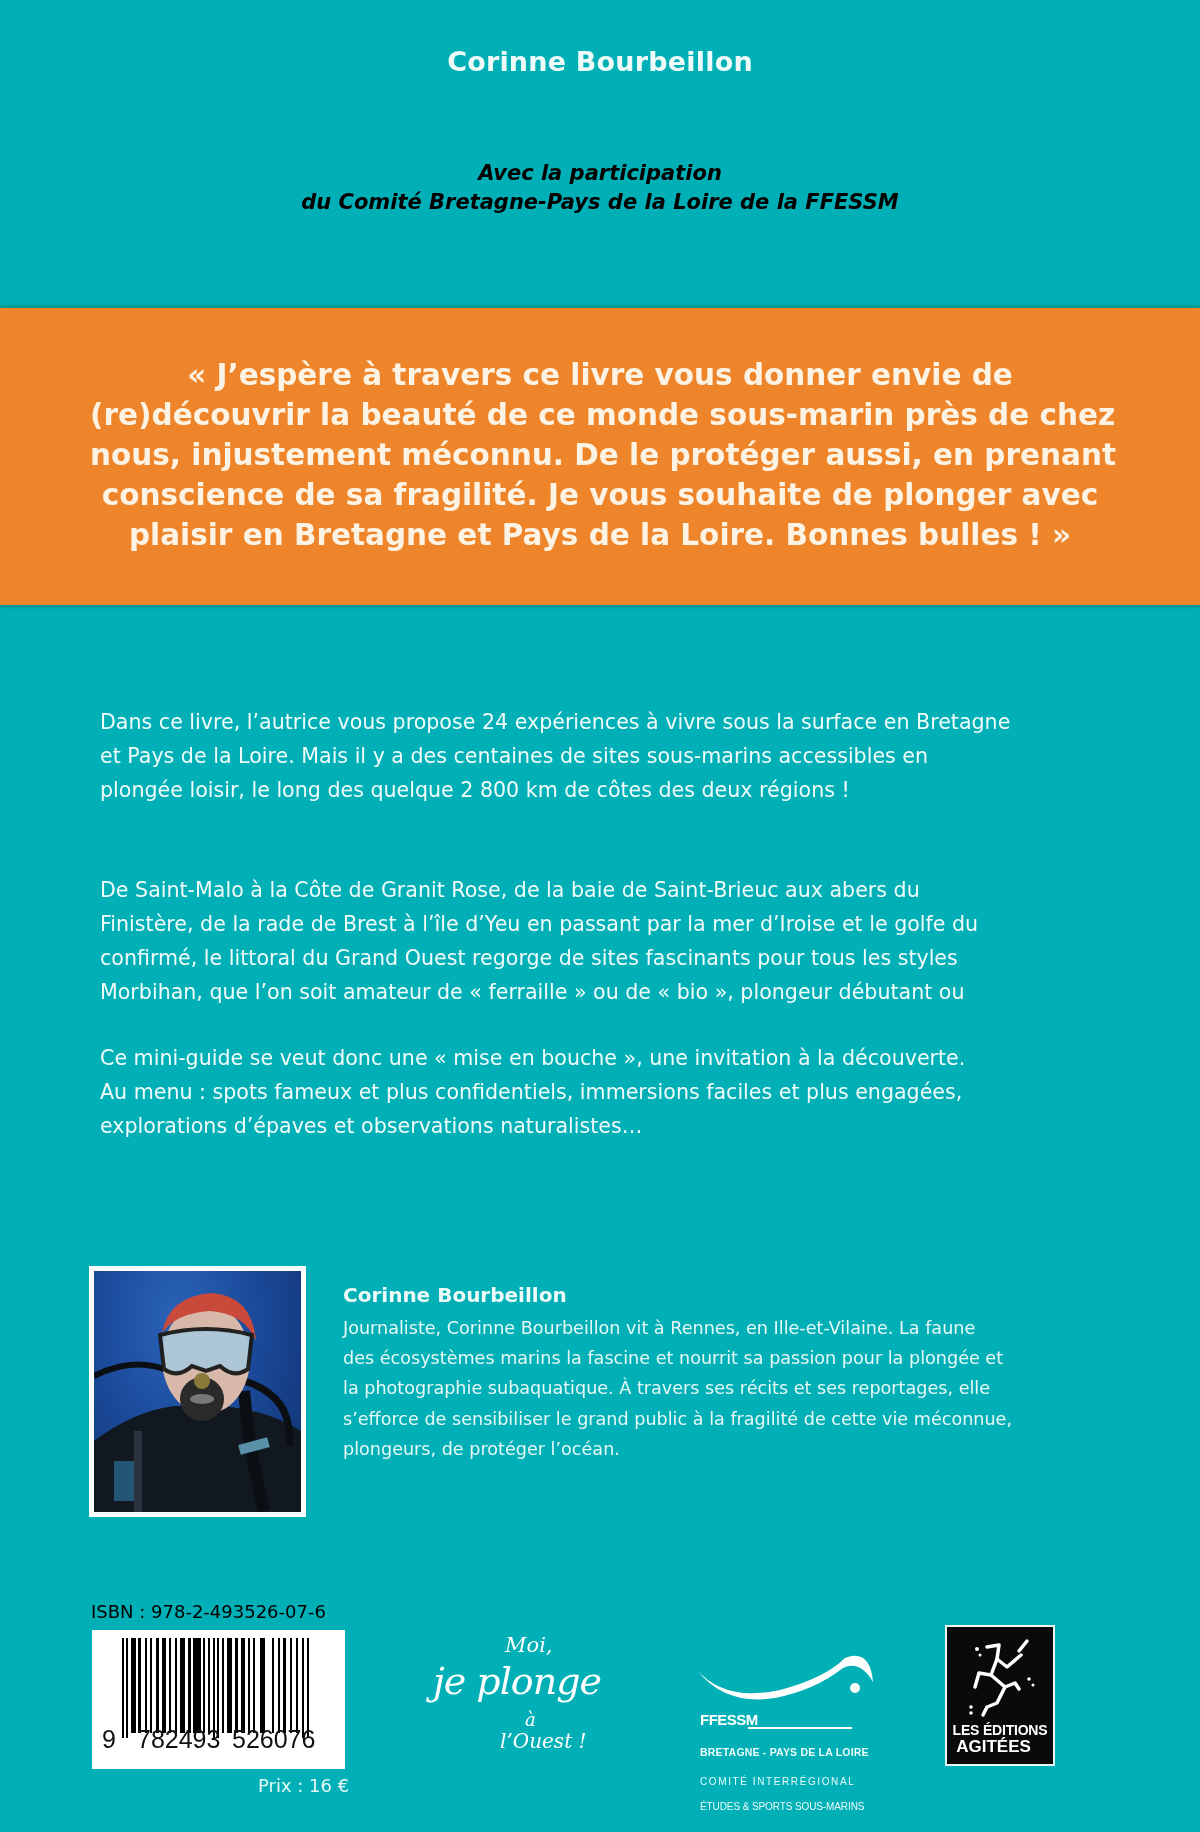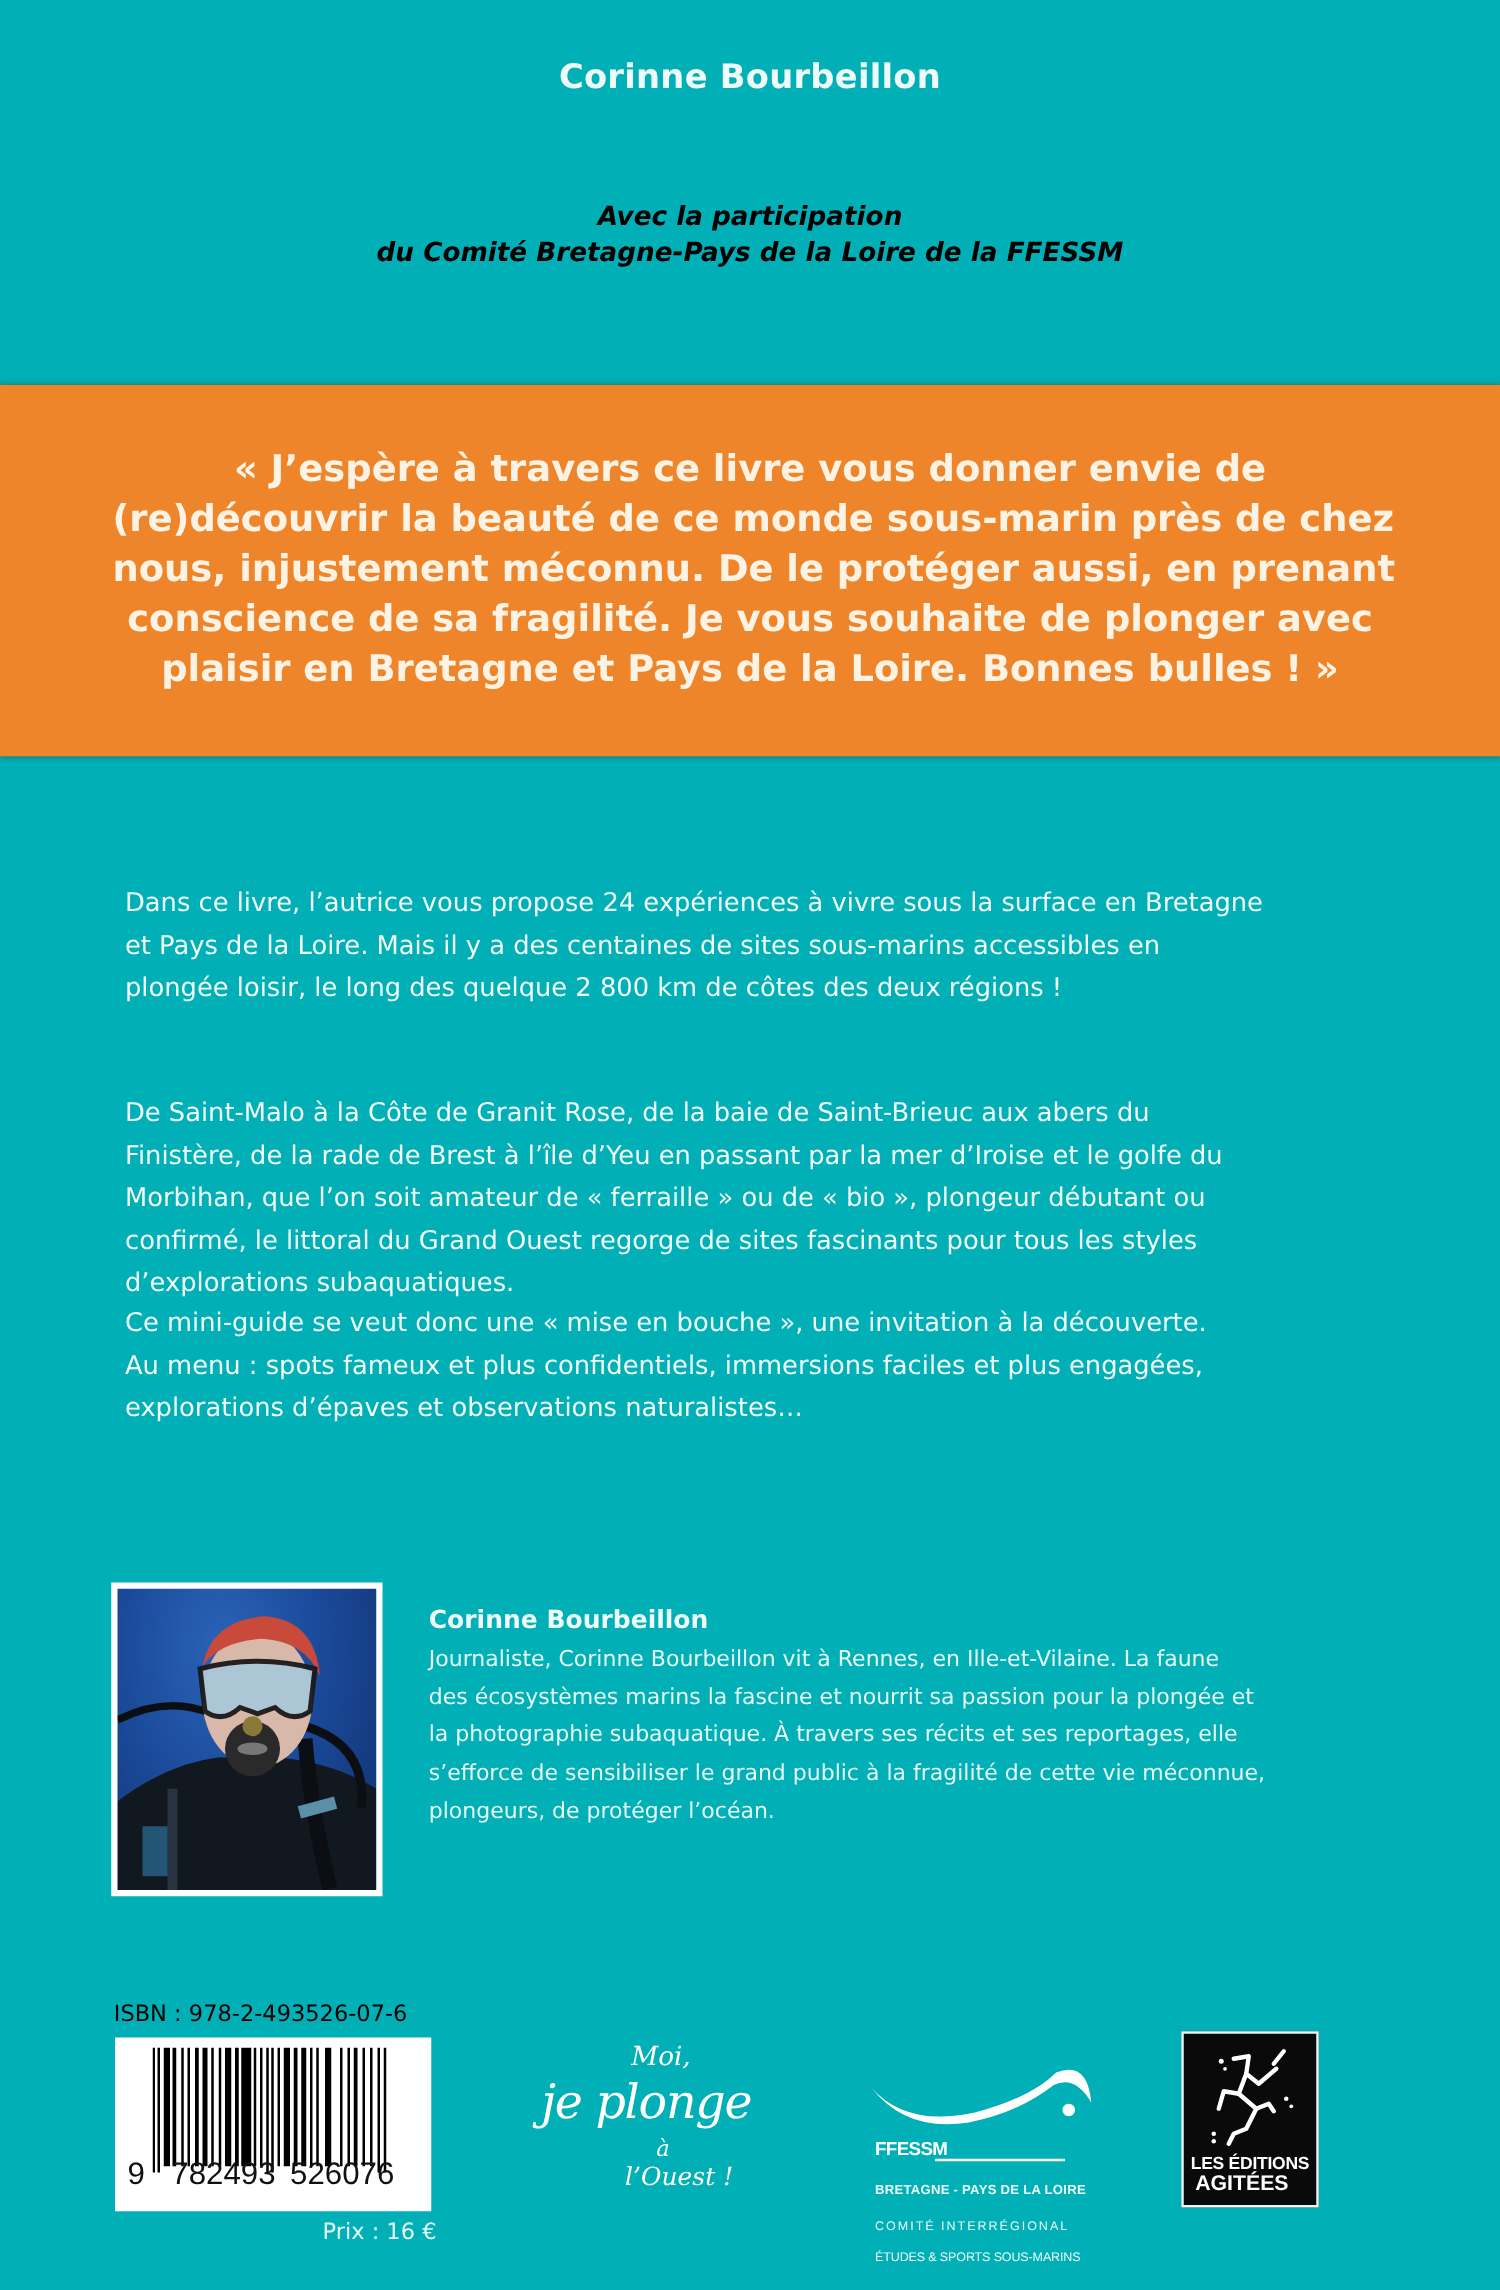--- a/index.html
+++ b/index.html
@@ -142,23 +142,22 @@
 </div>
 
 <div id="para-1" class="abs body-para">
   <span>Dans ce livre, l’autrice vous propose 24 expériences à vivre sous la surface en Bretagne</span>
   <span>et Pays de la Loire. Mais il y a des centaines de sites sous-marins accessibles en</span>
   <span>plongée loisir, le long des quelque 2 800 km de côtes des deux régions !</span>
 </div>
 <div id="para-2" class="abs body-para">
   <span>De Saint-Malo à la Côte de Granit Rose, de la baie de Saint-Brieuc aux abers du</span>
   <span>Finistère, de la rade de Brest à l’île d’Yeu en passant par la mer d’Iroise et le golfe du</span>
+  <span>confirmé, le littoral du Grand Ouest regorge de sites fascinants pour tous les styles</span>
   <span>Morbihan, que l’on soit amateur de « ferraille » ou de « bio », plongeur débutant ou</span>
-  <span>confirmé, le littoral du Grand Ouest regorge de sites fascinants pour tous les styles</span>
-  <span>d’explorations subaquatiques.</span>
 </div>
 <div id="para-3" class="abs body-para">
   <span>Ce mini-guide se veut donc une « mise en bouche », une invitation à la découverte.</span>
   <span>Au menu : spots fameux et plus confidentiels, immersions faciles et plus engagées,</span>
   <span>explorations d’épaves et observations naturalistes…</span>
 </div>
 
 <div id="author-photo" class="abs" title="Portrait of the author in scuba diving mask and regulator">
   <div class="photo-inner">
     <svg width="207" height="241" viewBox="0 0 207 241">

